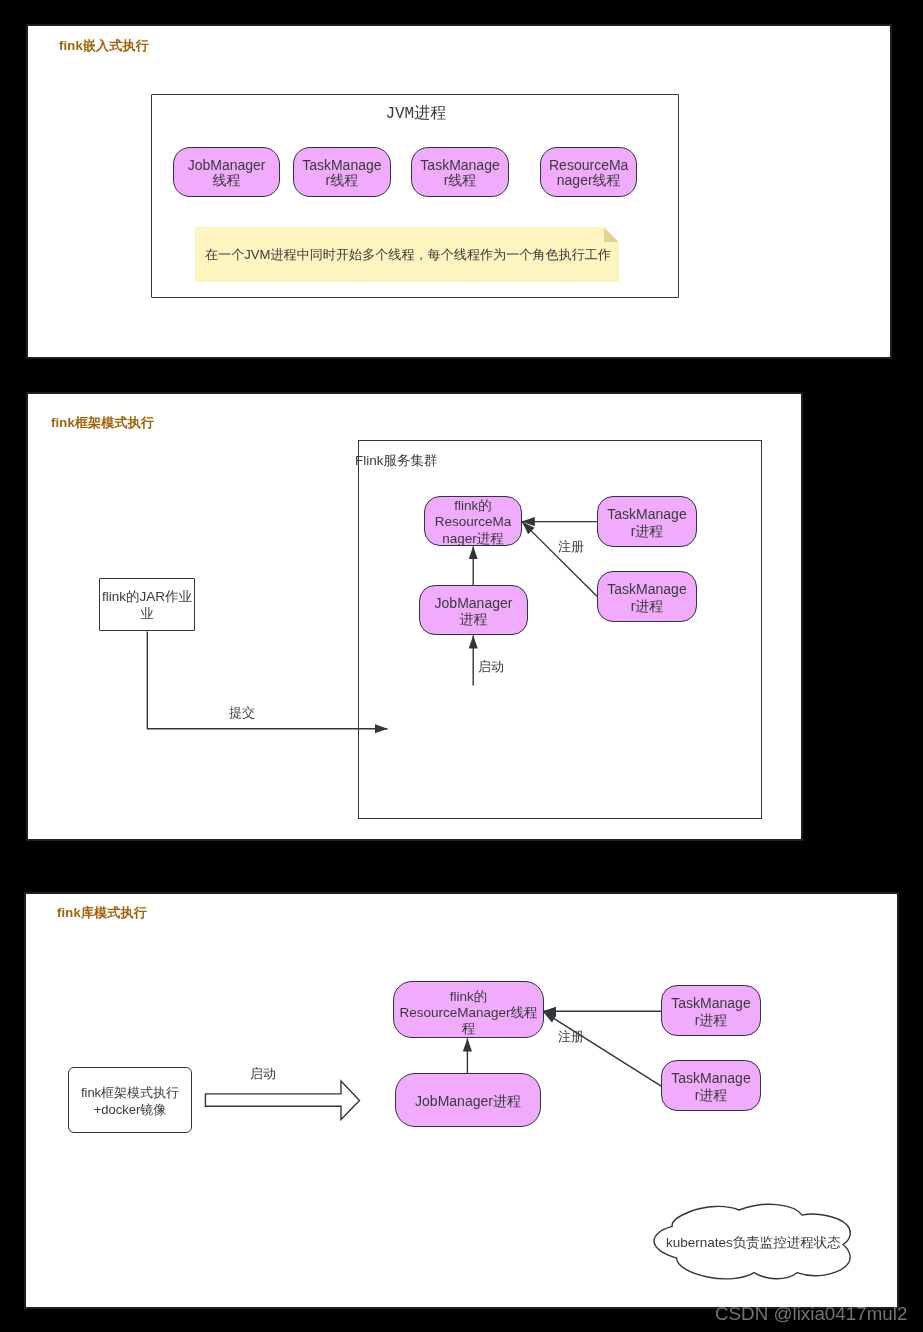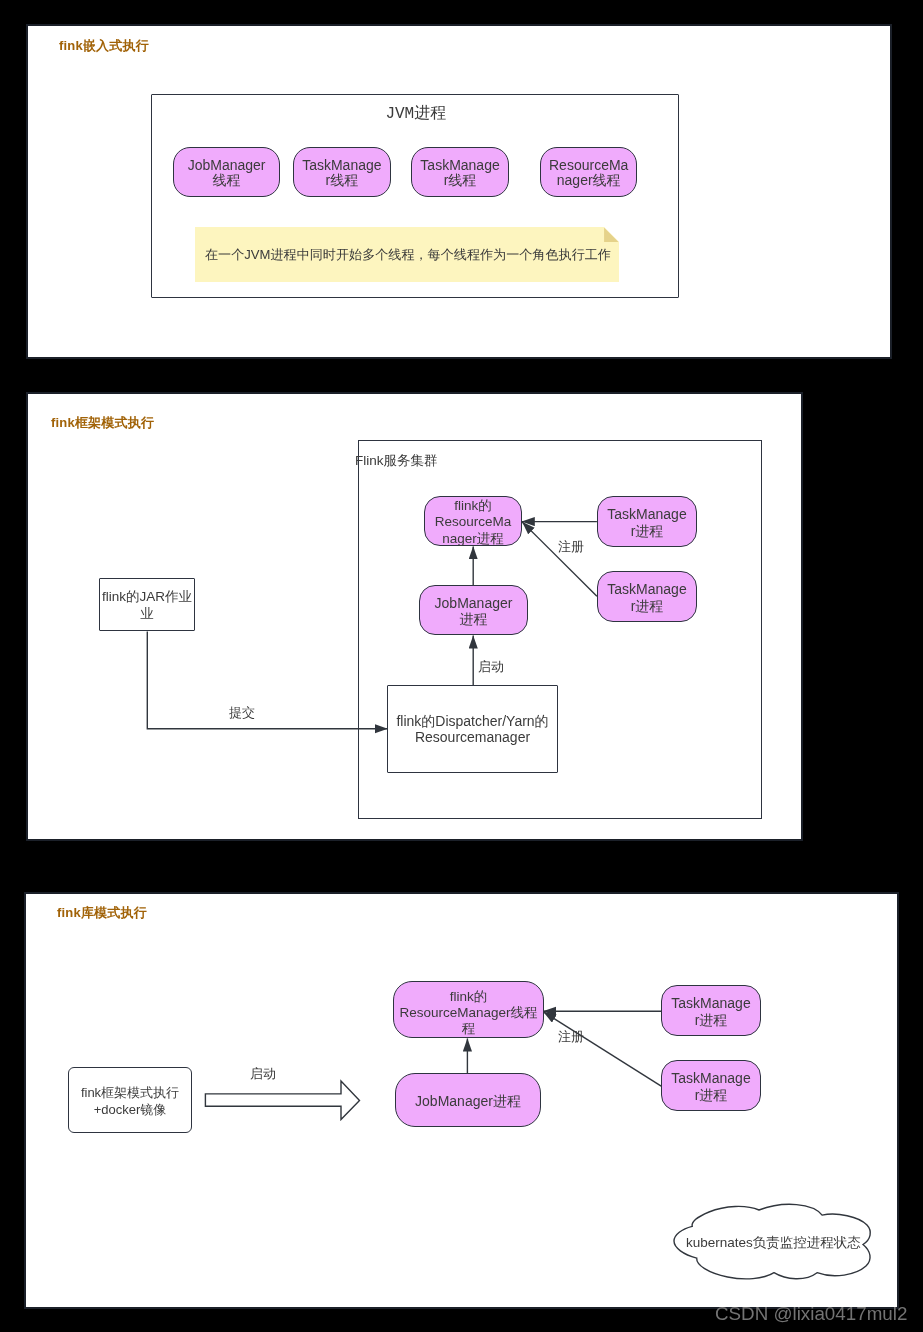--- a/index.html
+++ b/index.html
@@ -88,26 +88,20 @@
         <span style="display:block">flink的</span>
         <span style="display:block">ResourceMa</span>
         <span style="display:block">nager进程</span>
       </span>
     </div>
 
   <div class="rbox" style="left:390.9px;top:191.3px;width:109px;height:50px;border-radius:16px;font-size:14px;line-height:16.5px;">
       <span style="width:80px">JobManager进程</span>
     </div>
 
-  <div class="sbox" style="left:359.5px;top:291.6px;width:171px;height:88px;border-radius:1px;font-size:14px;line-height:15.9px;">
-      <span style="width:169px;white-space:nowrap;">
-        <span style="display:block">flink的Dispatcher/Yarn的</span>
-        <span style="display:block">Resourcemanager</span>
-      </span>
-    </div>
 
   <div class="rbox" style="left:568.9px;top:102.3px;width:100px;height:51px;border-radius:16px;font-size:14px;line-height:16.5px;">
       <span style="width:80px">TaskManager进程</span>
     </div>
   <div class="rbox" style="left:568.9px;top:177.4px;width:100px;height:51px;border-radius:16px;font-size:14px;line-height:16.5px;">
       <span style="width:80px">TaskManager进程</span>
     </div>
 
   <div class="plain" style="left:201.7px;top:312.6px;font-size:13px;line-height:13px;">提交</div>
   <div class="plain" style="left:450.2px;top:266.3px;font-size:13px;line-height:13px;">启动</div>
@@ -152,21 +146,21 @@
   <div class="rbox" style="left:635.6px;top:91.6px;width:100px;height:51px;border-radius:16px;font-size:14px;line-height:16.5px;">
       <span style="width:80px">TaskManager进程</span>
     </div>
   <div class="rbox" style="left:635.6px;top:166.3px;width:100px;height:51px;border-radius:16px;font-size:14px;line-height:16.5px;">
       <span style="width:80px">TaskManager进程</span>
     </div>
 
   <div class="plain" style="left:223.8px;top:173.8px;font-size:13px;line-height:13px;">启动</div>
   <div class="plain" style="left:532.4px;top:136.1px;font-size:13px;line-height:13px;">注册</div>
 
-  <div id="cloudwrap" style="position:absolute;left:648px;top:310.5px;width:197px;height:77px;text-align:right;">
+  <div id="cloudwrap" style="position:absolute;left:628px;top:310.5px;width:197px;height:77px;text-align:right;">
     <svg width="197" height="77" viewBox="0 0 197 77">
       <path d="M18.2,22.4 C8.0,25.0 0.0,30.5 0.0,37.1 C0.0,44.0 9.5,50.5 22.7,54.1
                C22.2,61.0 34.0,69.0 53.6,73.0 C70.0,76.4 89.5,75.4 100.0,68.7
                C112.0,76.0 131.5,77.6 143.1,68.7 C160.0,75.0 182.0,71.0 192.0,62.0
                C198.5,56.0 197.0,47.0 189.0,40.5 C197.0,35.5 198.5,27.0 193.0,21.0
                C185.0,12.5 163.0,8.0 148.1,11.1 C139.0,-0.5 110.0,-3.5 85.0,6.0
                C72.0,0.5 51.0,1.5 35.0,8.0 C23.0,13.0 17.0,17.5 18.2,22.4 Z" fill="#ffffff" stroke="#31363d" stroke-width="1.4"></path>
     </svg>
     <span class="plain" style="left:12.2px;top:32.2px;font-size:13.5px;line-height:14px;white-space:nowrap;">kubernates负责监控进程状态</span>
   </div>

